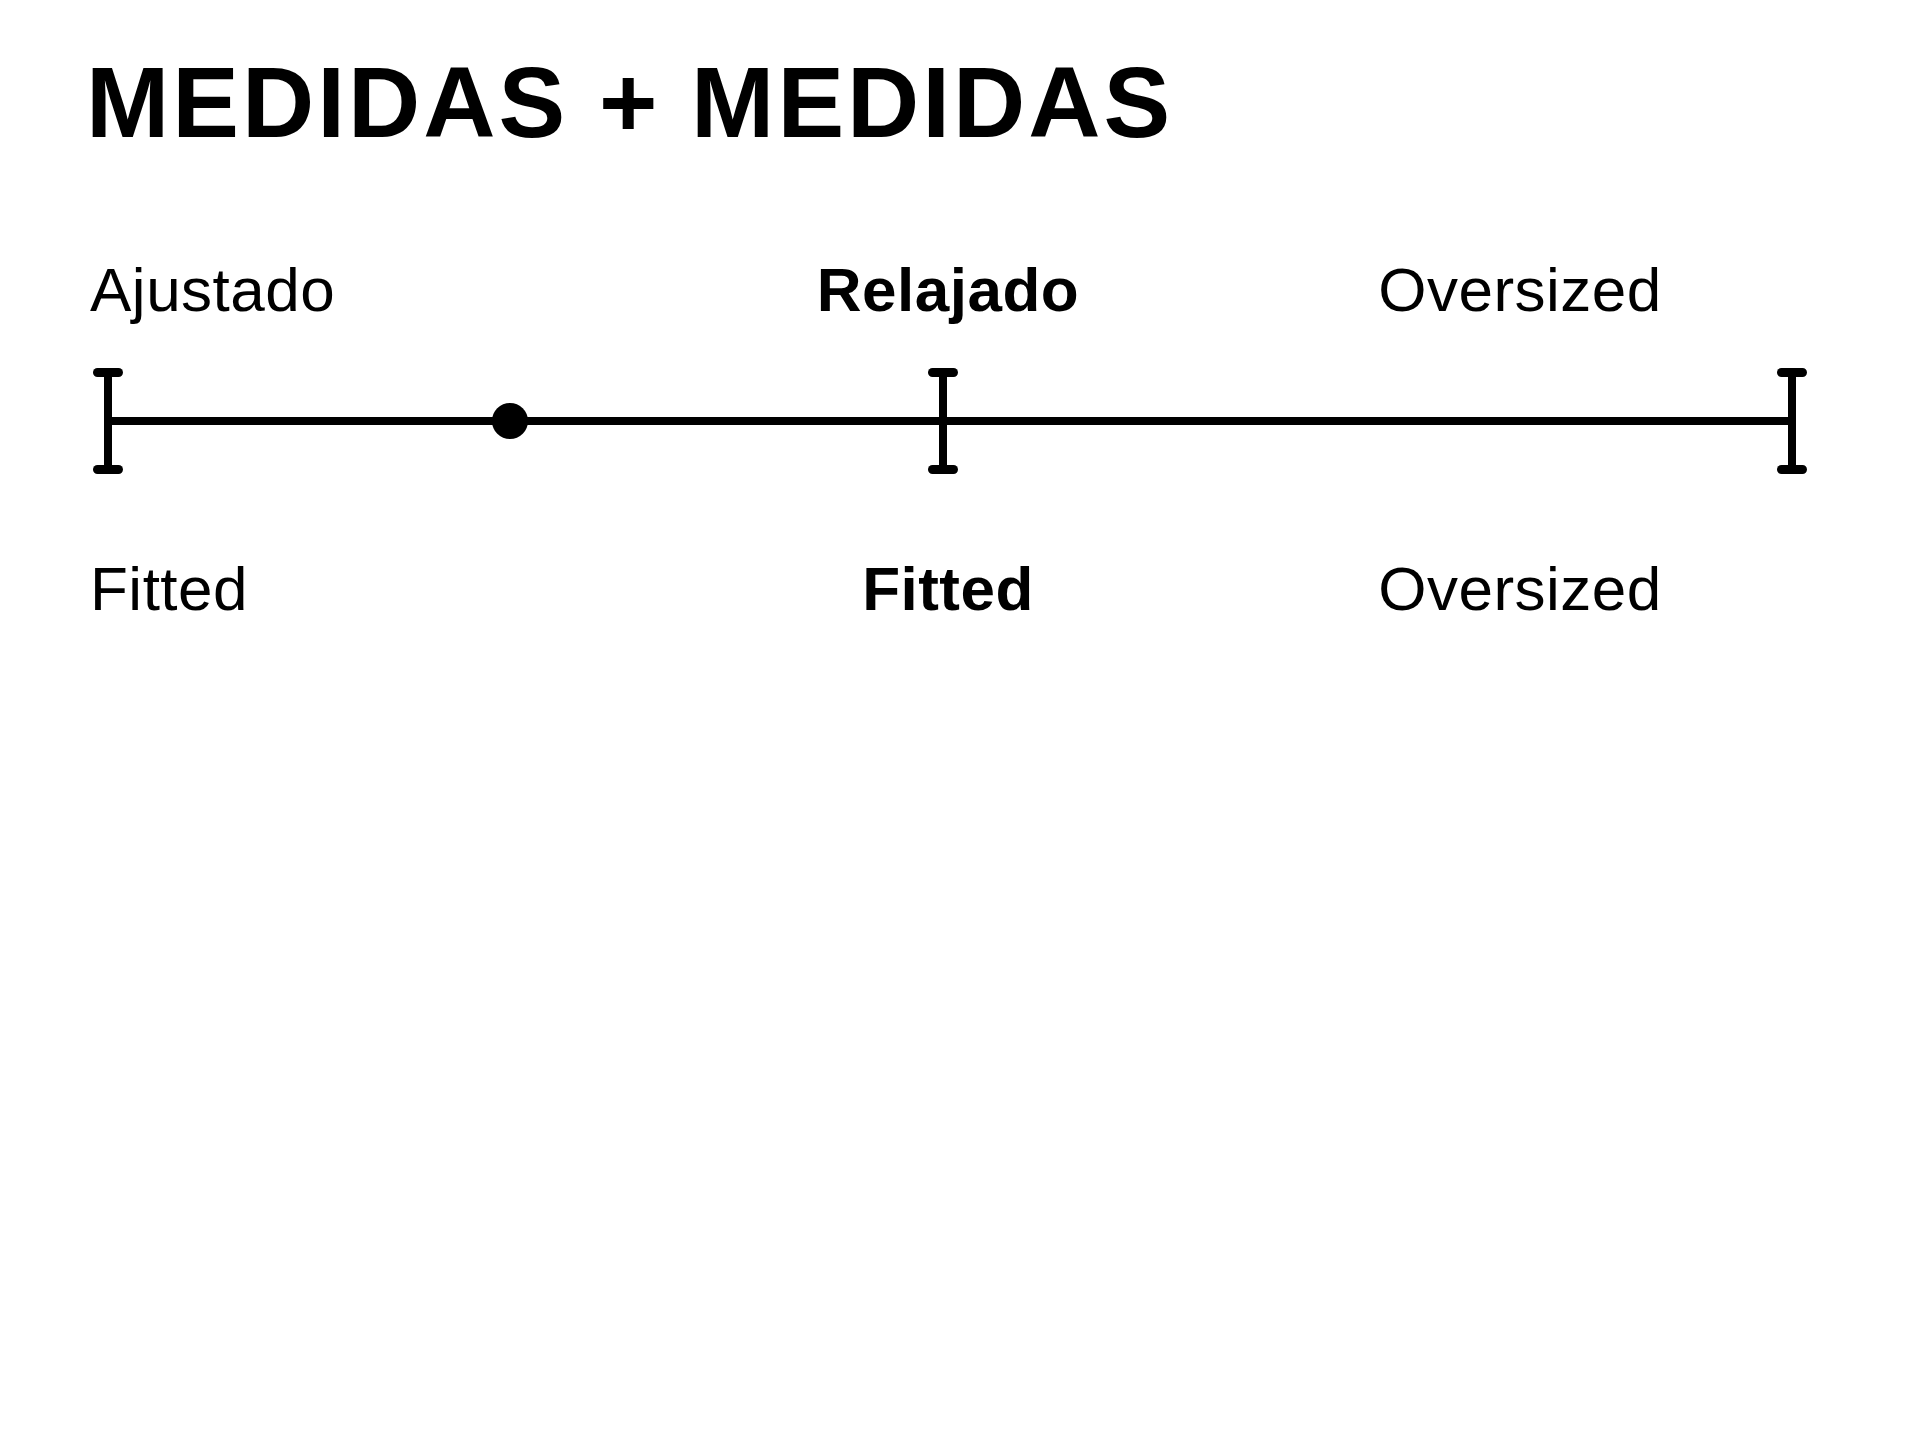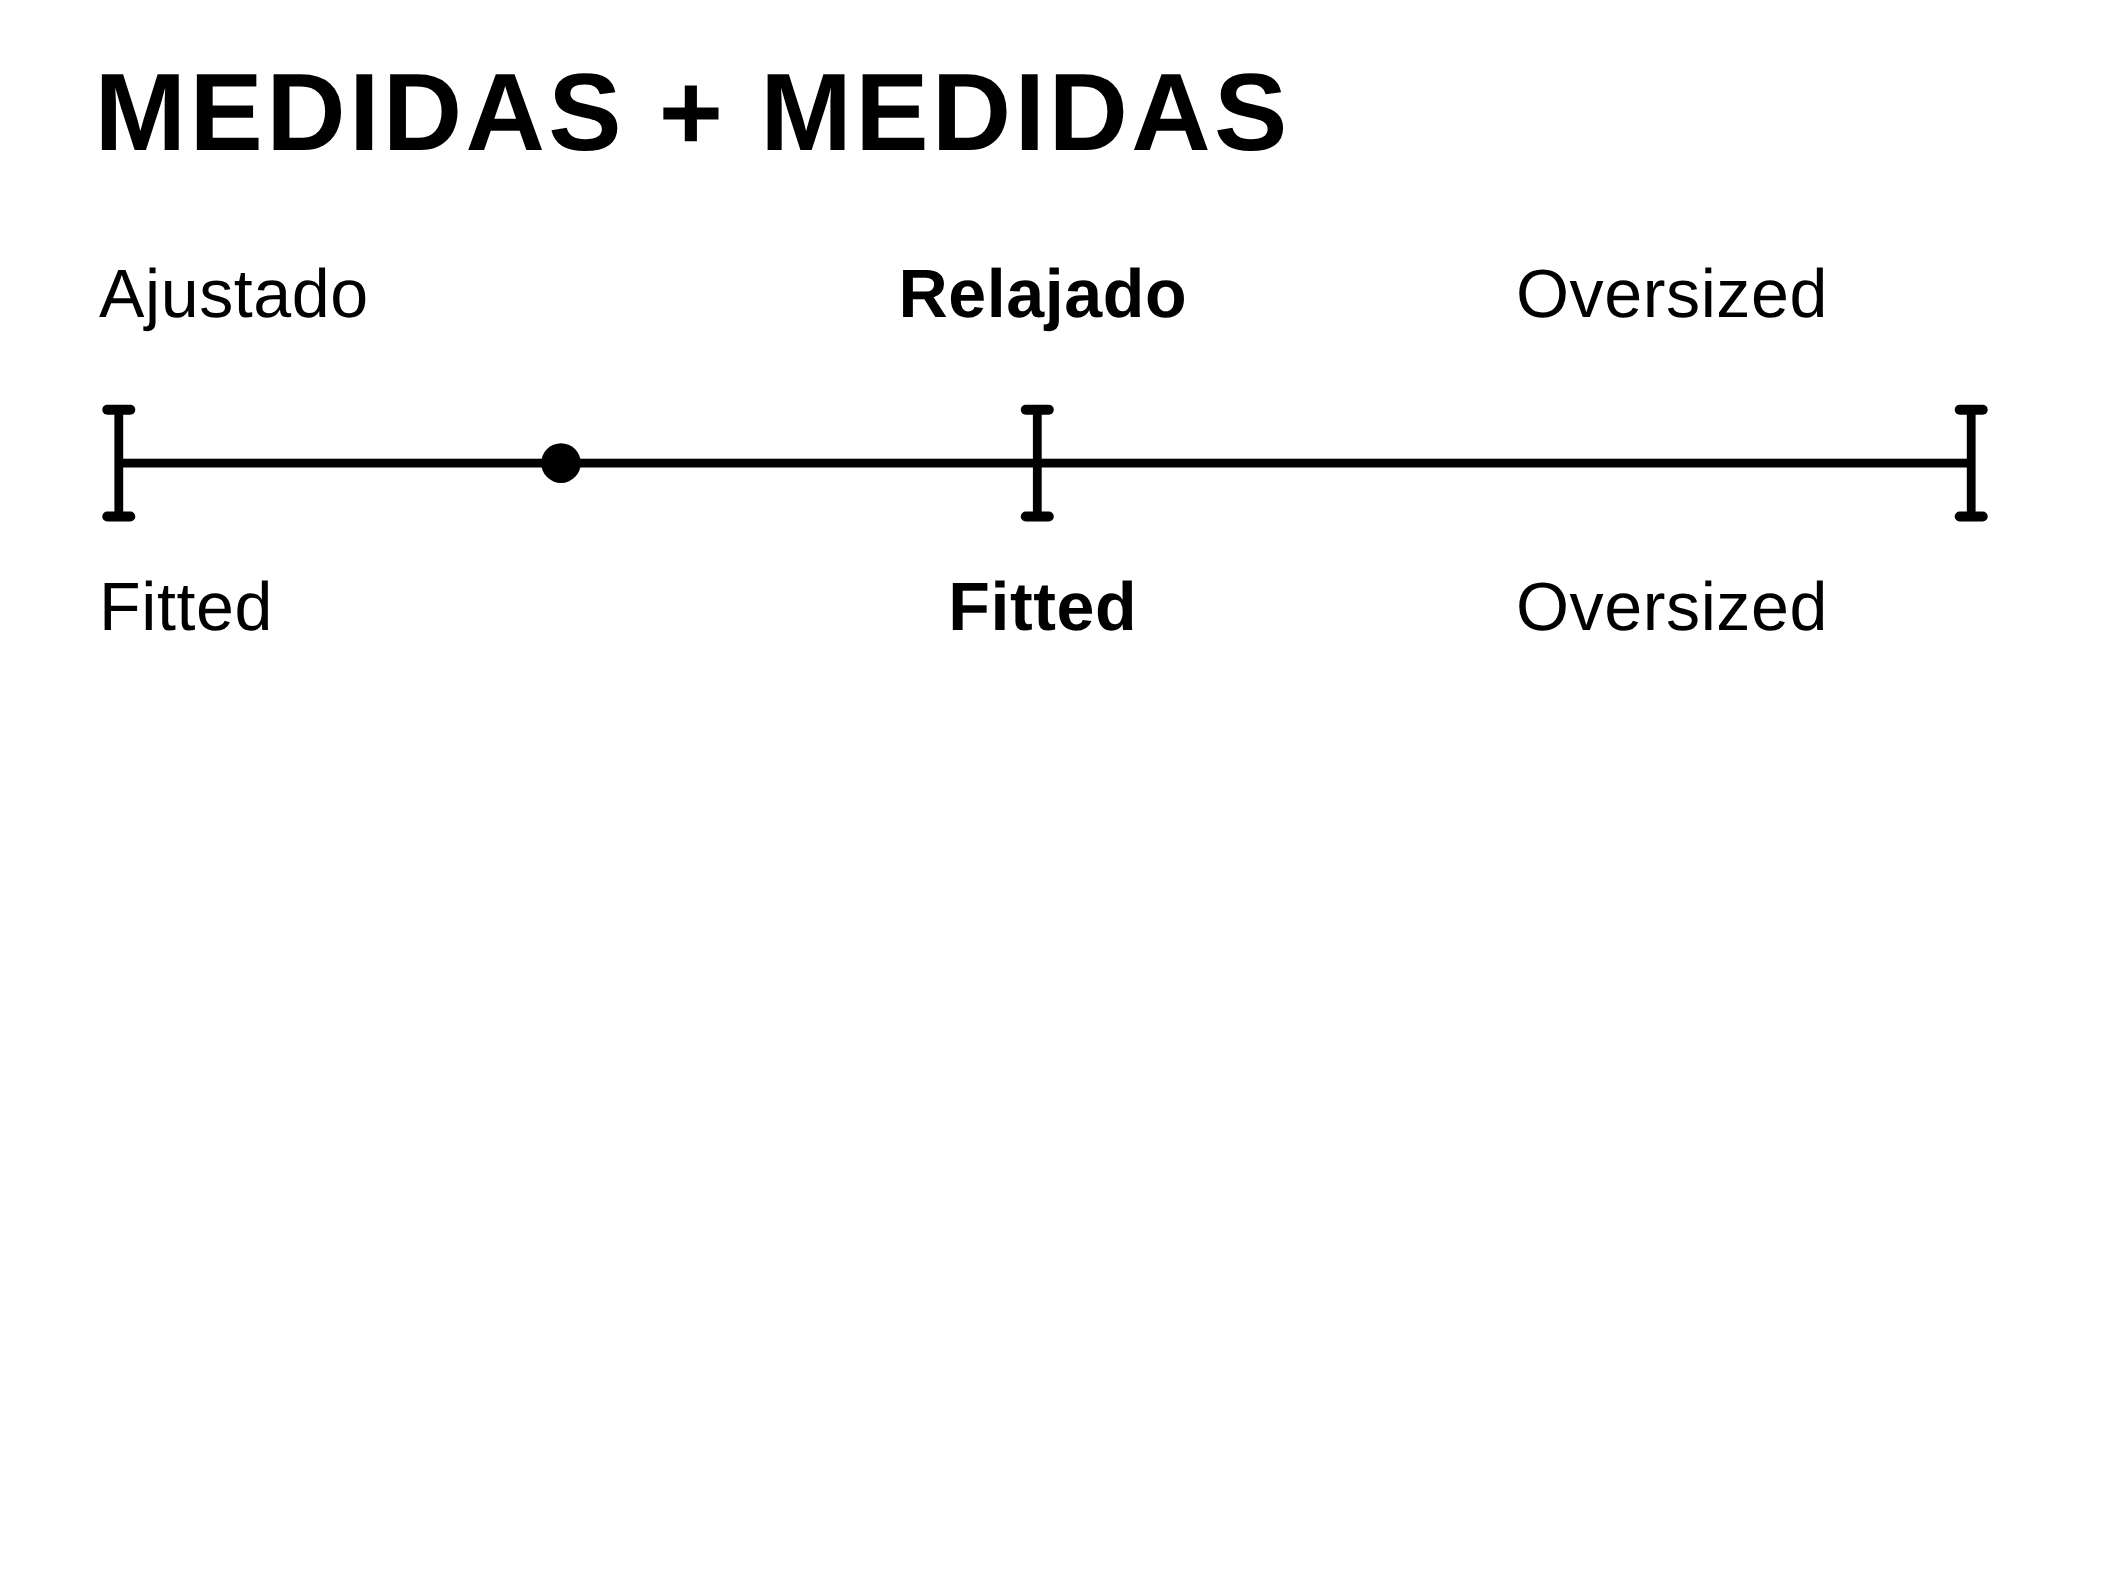--- a/index.html
+++ b/index.html
@@ -32,22 +32,22 @@
     position:absolute;
     left:90px;
     width:1716px;
     display:flex;
     align-items:flex-start;
     font-size:62px;
     line-height:1;
     letter-spacing:0.5px;
   }
   .labels.top{top:237px;}
-  .labels.bottom{top:522px;}
-  .lbl{flex:1 1 0;}
+  .labels.bottom{top:536px;}
+  .lbl{flex:1 1 0;margin-top:22px;}
   .lbl.left{text-align:left;}
   .lbl.center{text-align:center;font-weight:bold;}
   .lbl.right{text-align:center;}
   .slider{
     position:absolute;
     left:108px;top:369px;
     width:1684px;height:104px;
   }
   .track{
     position:absolute;

